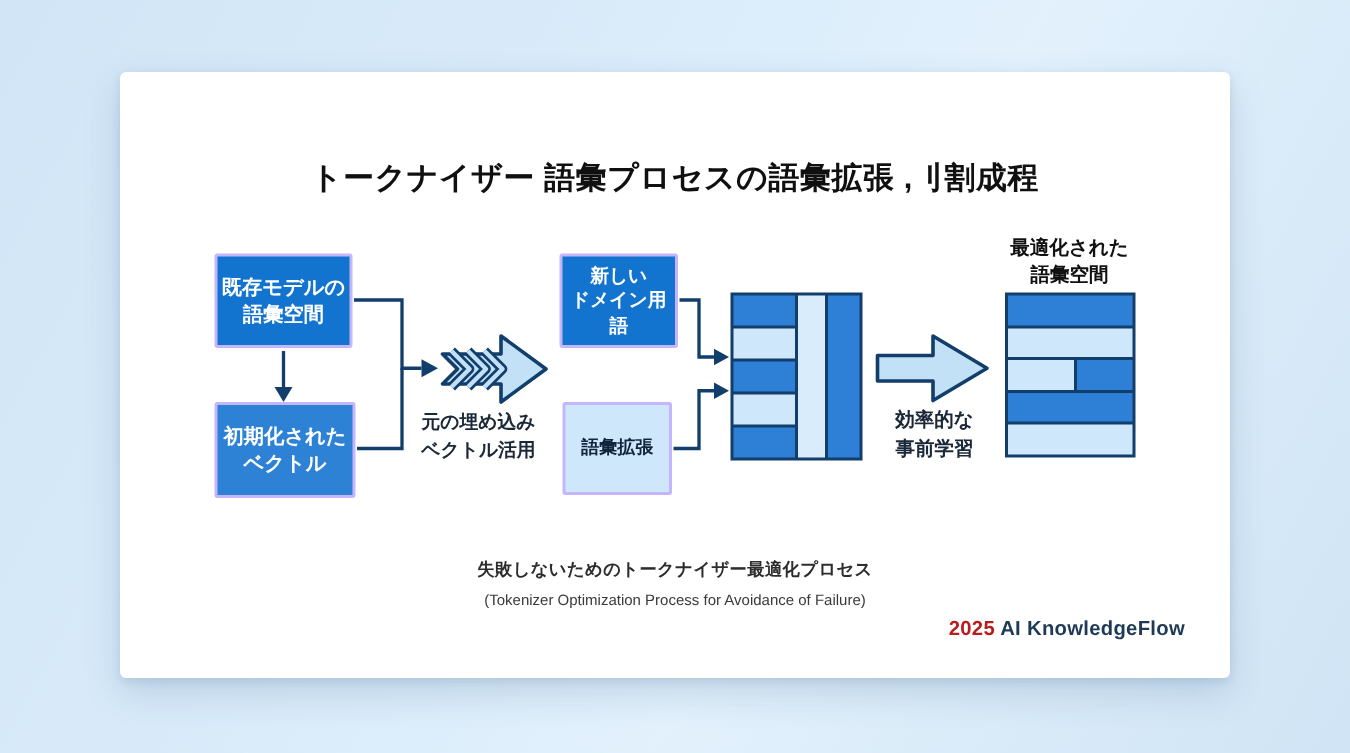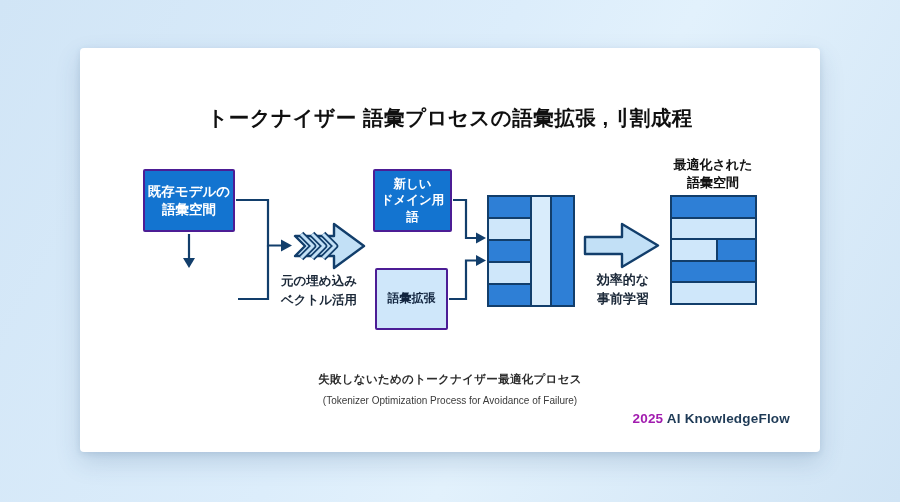--- a/index.html
+++ b/index.html
@@ -16,21 +16,21 @@
   }
   .stage { position:absolute; left:0; top:0; width:900px; height:502px; }
 
   .title {
     position:absolute; left:80px; top:82px; width:740px;
     text-align:center; font-size:20.5px; font-weight:bold; color:#101010;
     letter-spacing:.5px; white-space:nowrap;margin-top:22px;
   }
 
   .node {
-    position:absolute; border:2px solid #4c1d95; border-radius:2px;
+    position:absolute; border:2px solid #c4b5fd; border-radius:2px;
     display:flex; flex-direction:column; align-items:center; justify-content:center;
     text-align:center; font-weight:bold; line-height:1.3;
   }
   .node span { display:block; }
   .node-dark  { background:#1374d0; color:#ffffff; }
   .node-med   { background:#2e82d6; color:#ffffff; }
   .node-light { background:#cfe7fa; color:#12253f; }
 
   .box-existing { left:143px; top:169px; width:92px; height:63px; font-size:13.5px; }
   .box-init     { left:143px; top:268px; width:94px; height:64px; font-size:13.5px; }
@@ -66,36 +66,40 @@
   .cell-lighter { background:#d9ecfb; }
 
   .caption { position:absolute; left:80px; top:372px; width:740px; text-align:center; }
   .caption-ja { font-size:11.5px; font-weight:600; color:#2d2d2d; letter-spacing:.3px; }
   .caption-en { font-size:10px; color:#3a3a3a; margin-top:8px; }
 
   .footer {
     position:absolute; top:411px; left:80px; width:710px; text-align:right;
     font-size:13.5px; font-weight:bold; letter-spacing:.2px;
   }
-  .footer .year  { color:#a21caf;text-align:right; }
+  .footer .year  { color:#b91c1c;text-align:right; }
   .footer .brand { color:#1e3a56;text-align:center; }
 
   svg.connectors { position:absolute; left:0; top:0; pointer-events:none; }
 </style>
 </head>
 <body>
 
 <div class="stage">
   <div class="card"></div>
 
   <div class="title">トークナイザー 語彙プロセスの語彙拡張 ,刂割成程</div>
 
   <div class="node node-dark box-existing">
     <span>既存モデルの</span>
     <span>語彙空間</span>
+  </div>
+  <div class="node node-med box-init">
+    <span>初期化された</span>
+    <span>ベクトル</span>
   </div>
 
   <div class="node node-dark box-domain">
     <span>新しい</span>
     <span>ドメイン用語</span>
   </div>
   <div class="node node-light box-expand">
     <span>語彙拡張</span>
   </div>
 

